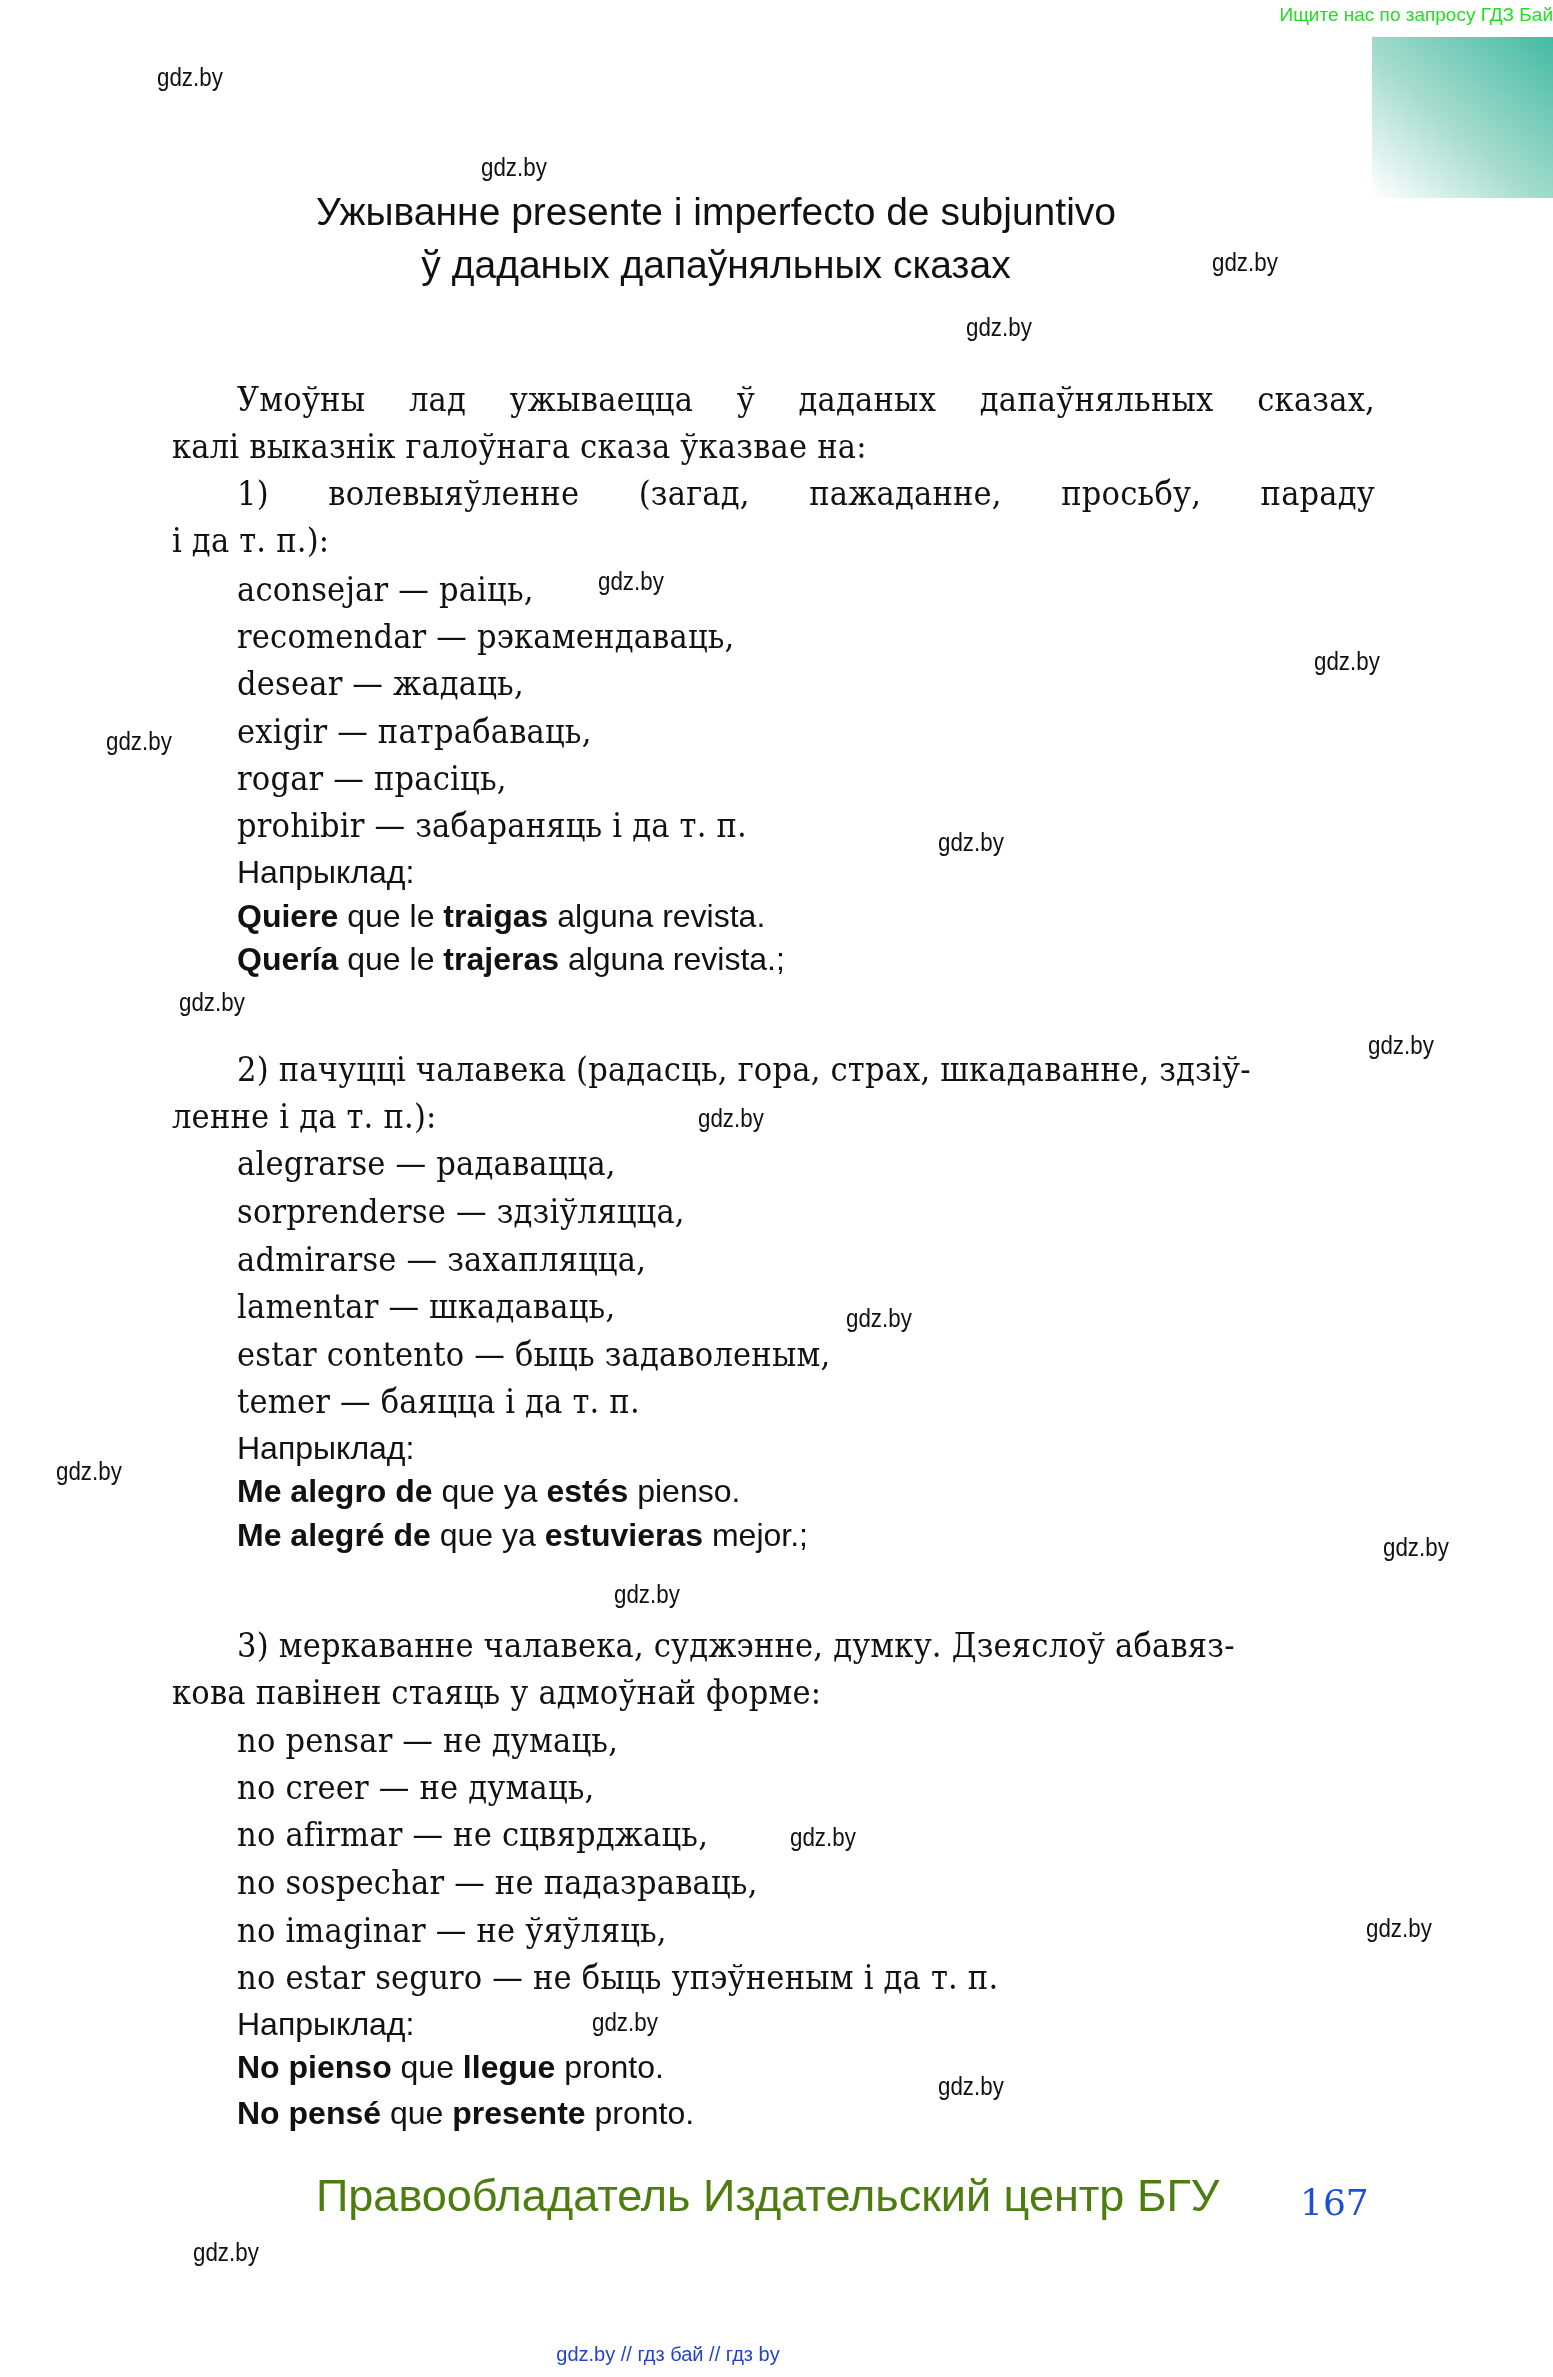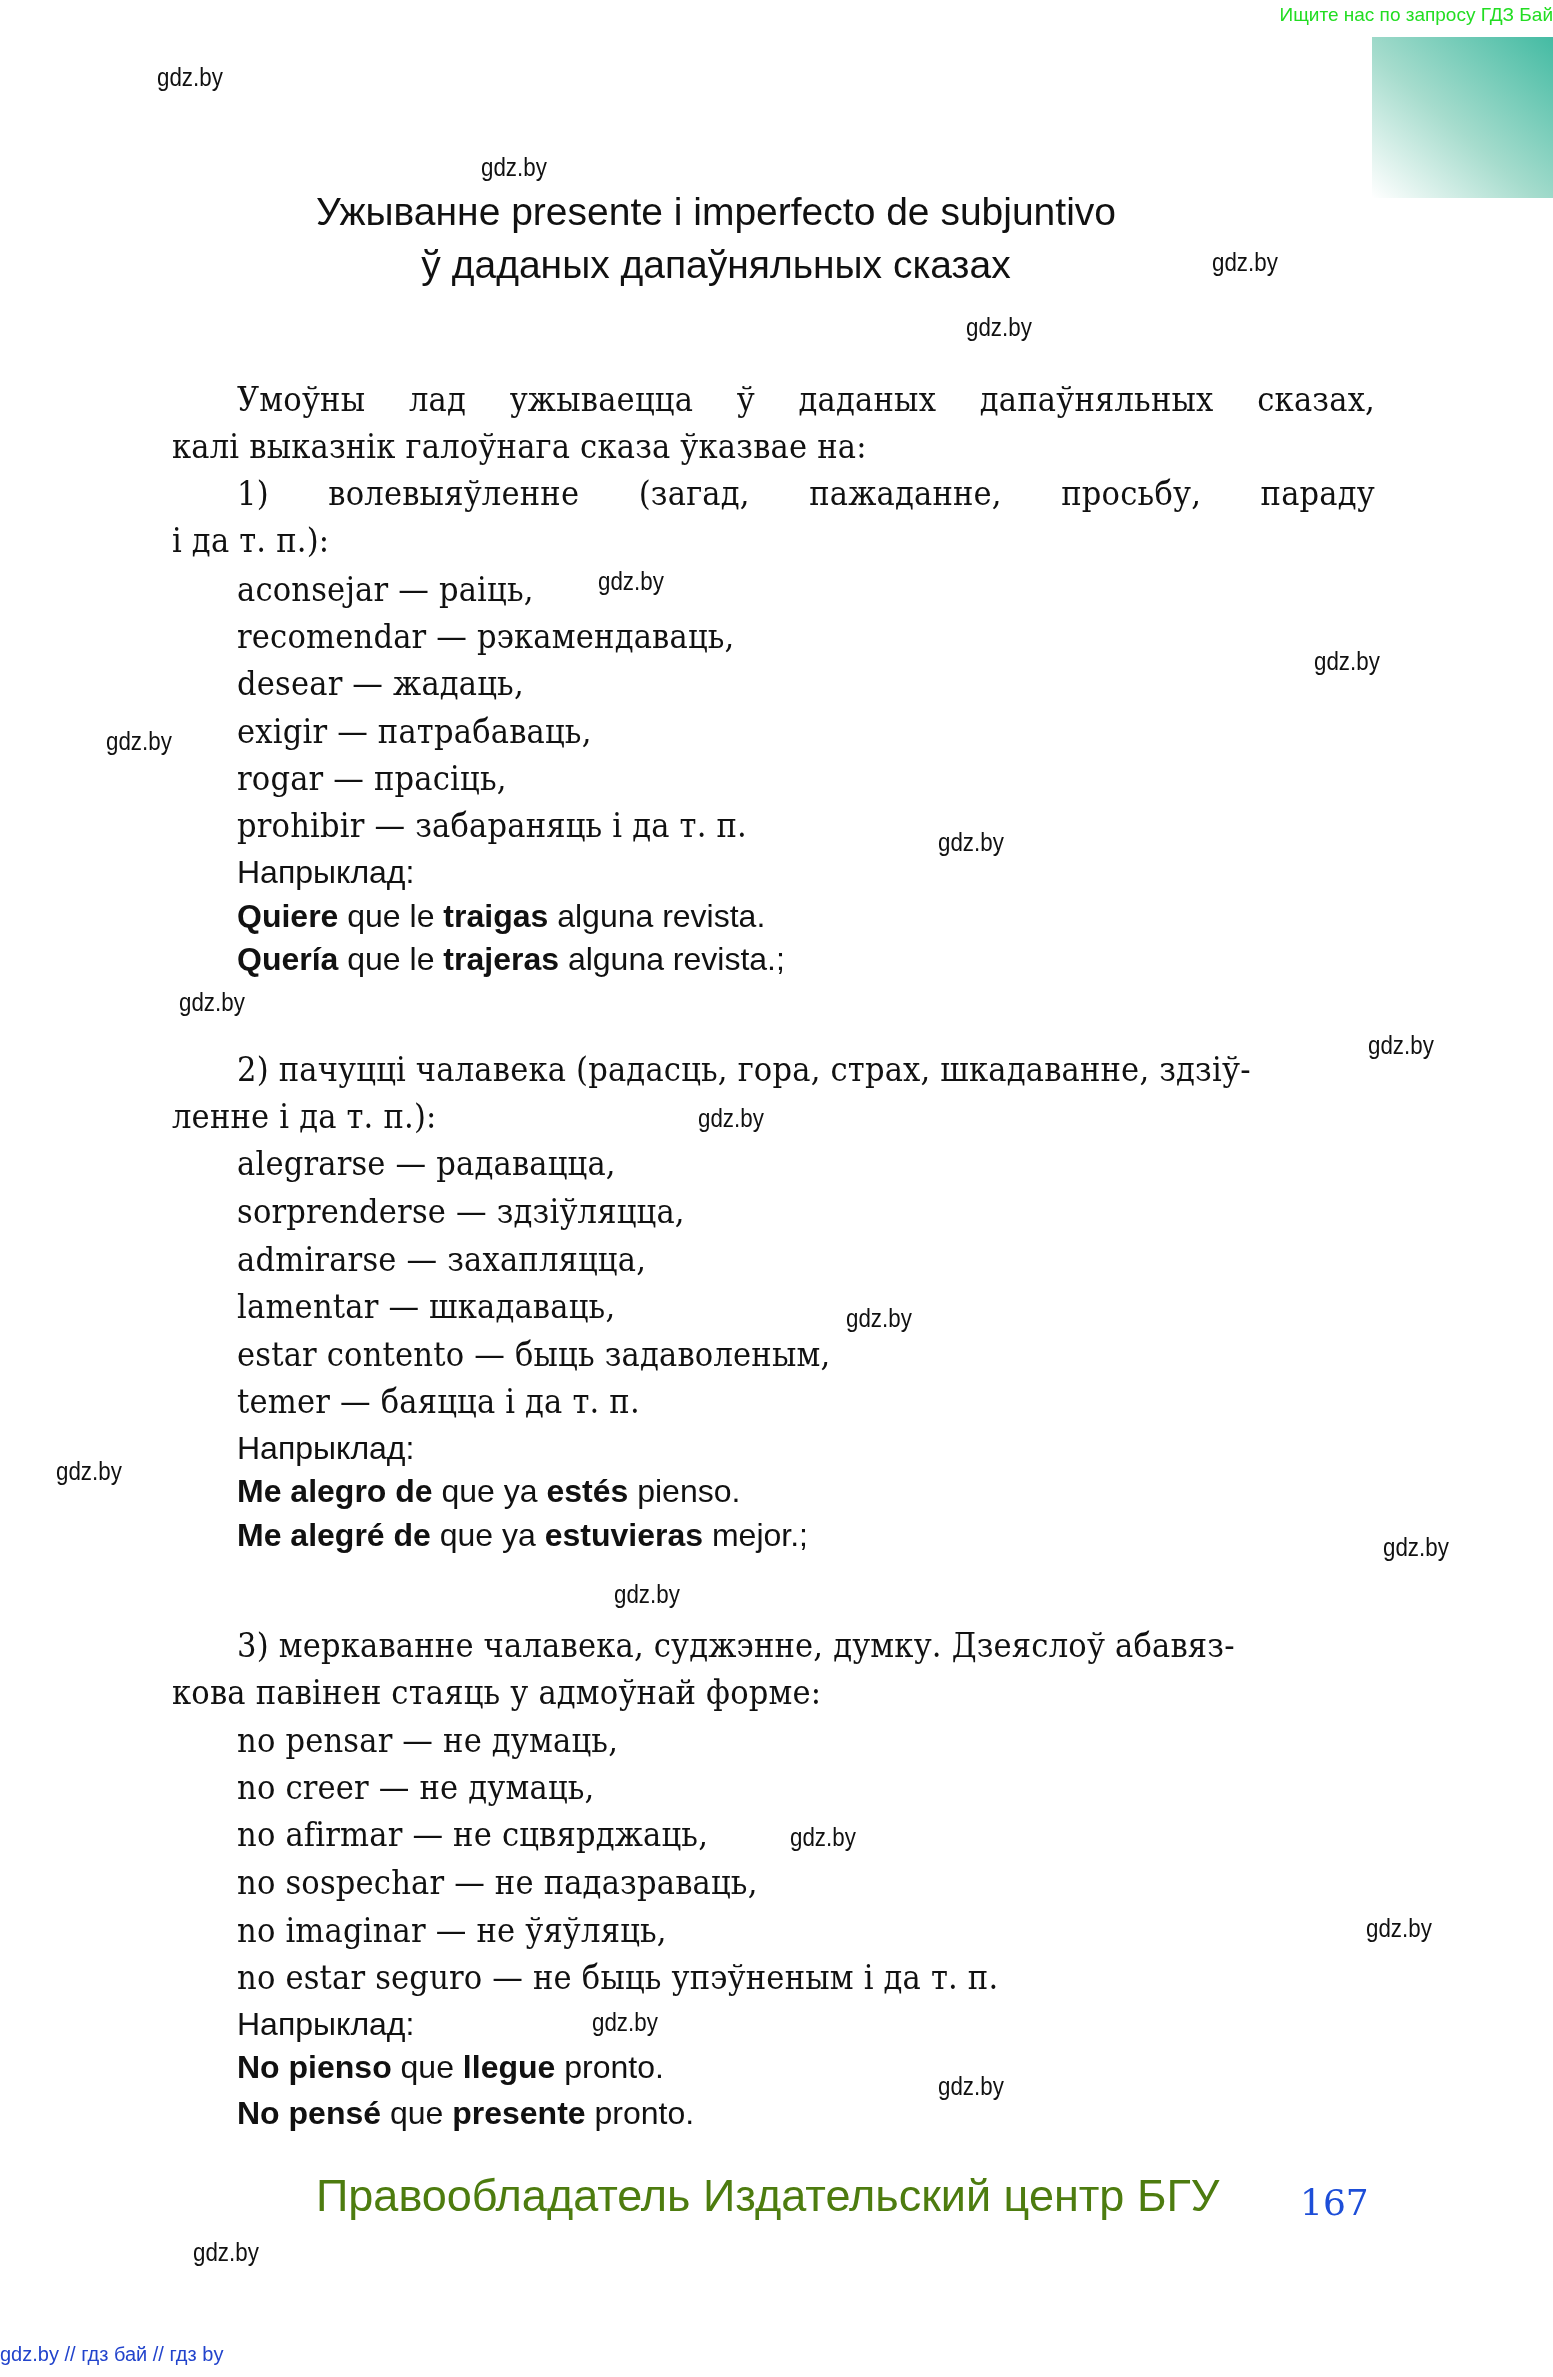--- a/index.html
+++ b/index.html
@@ -38,21 +38,21 @@
   .sans b { font-weight: bold; }
   .footer-pink {
     left: 316px; top: 2170px;
     font-family: "Liberation Sans", sans-serif; font-size: 45px; color: #4d7c0f;
   }
   .page-num {
     left: 1300px; top: 2182px;
     font-family: "DejaVu Serif", serif; font-size: 36px; color: #1d4ed8;
   }
   .bottom-links {
-    left: 0; width: 1336px; top: 2343px; 
+    left: 0; width: 1336px; top: 2343px; text-align: center;
     font-family: "Liberation Sans", sans-serif; font-size: 20px; color: #2244cc;
   }
 </style>
 </head>
 <body>
 
 <div class="abs top-banner">Ищите нас по запросу ГДЗ Бай</div>
 
 <div class="abs corner-tab"></div>
 

